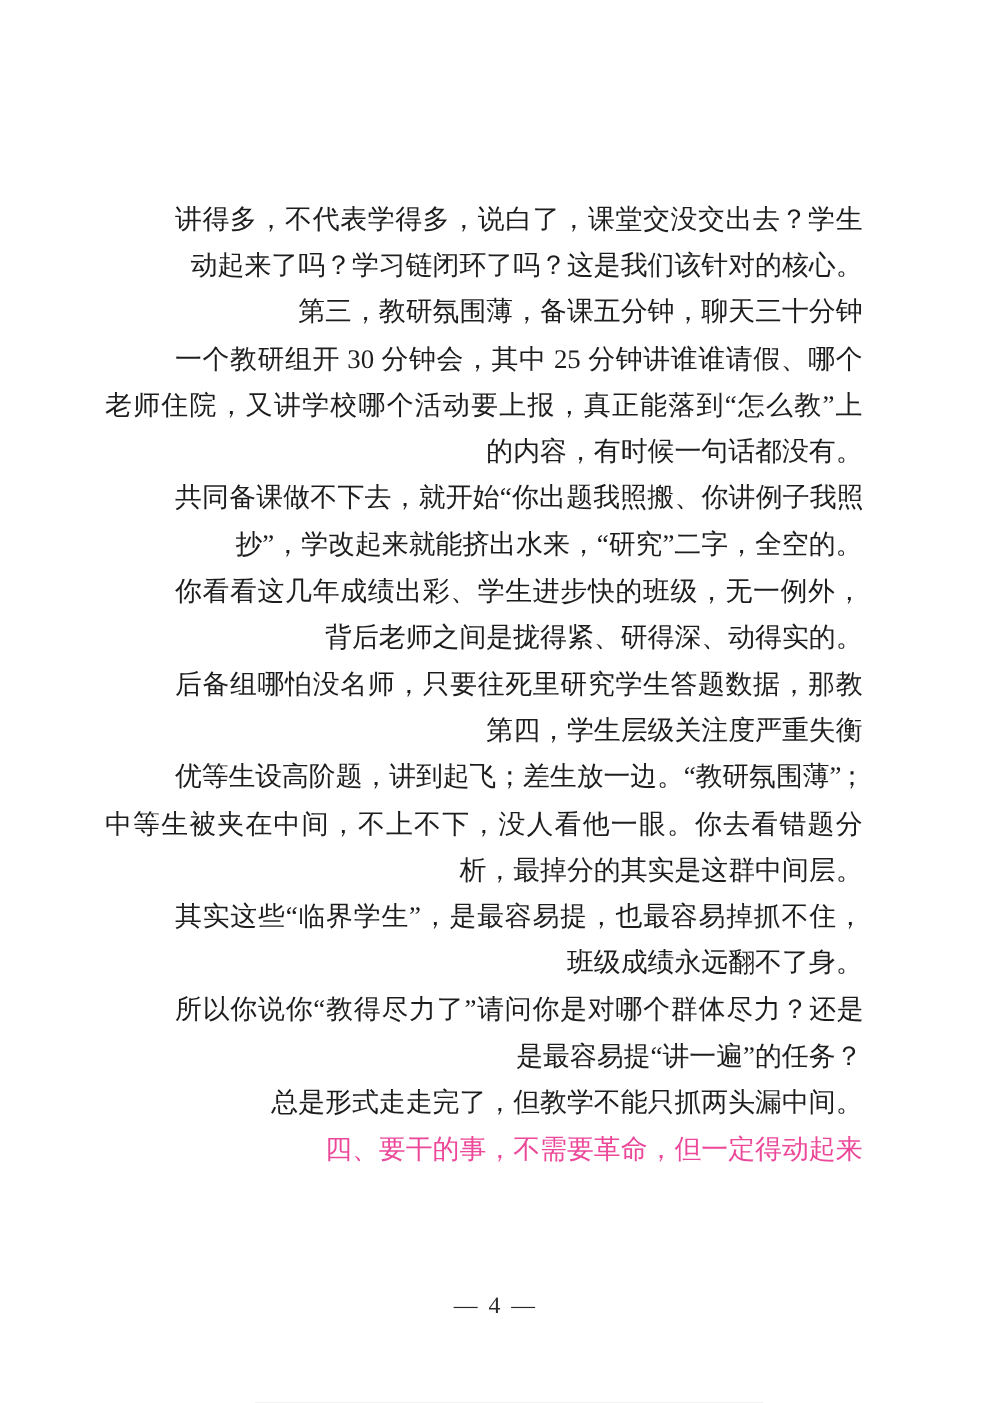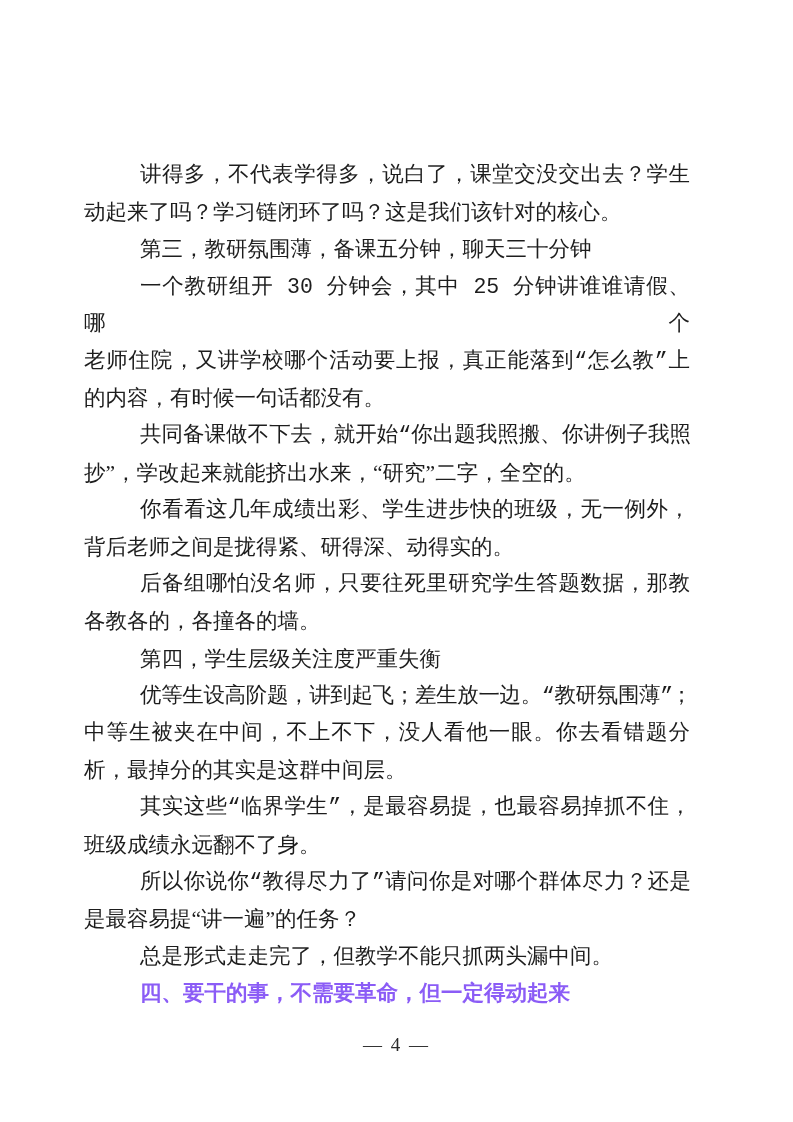--- a/index.html
+++ b/index.html
@@ -13,28 +13,28 @@
   }
   .text-block {
     position:absolute;
     left:84px; top:157px; width:606px;
   }
   .para { margin:0; padding:0; }
   .line {
     font-size:21.5px;
     line-height:37.2px;
     color:#1d1d1d;
-    text-align:left;
+    text-align:right;
     font-family:"Liberation Serif","DejaVu Serif",serif;
   }
   .line.indent { text-indent:56px; }
-  .line.just { text-align:justify; text-align-last:justify;font-family:Liberation Mono, monospace; }
+  .line.just { text-align:justify; text-align-last:justify; }
   .line.sq1 { letter-spacing:-1px; }
   .line.sq2 { letter-spacing:-2.3px; }
-  .para.bold .line { font-weight:700; color:#8b5cf6; }
+  .para.bold .line { font-weight:400; color:#ec4899; }
   .footer {
     position:absolute;
     left:0; top:1034px; width:100%;
     text-align:center;
   }
   .footer span {
     font-size:19px;
     color:#2a2a2a;
     letter-spacing:2px;
     font-family:"Liberation Serif","DejaVu Serif",serif;
@@ -60,21 +60,20 @@
       <div class="para">
         <div class="line indent just sq1">共同备课做不下去，就开始“你出题我照搬、你讲例子我照</div>
         <div class="line">抄”，学改起来就能挤出水来，“研究”二字，全空的。</div>
       </div>
       <div class="para">
         <div class="line indent just">你看看这几年成绩出彩、学生进步快的班级，无一例外，</div>
         <div class="line">背后老师之间是拢得紧、研得深、动得实的。</div>
       </div>
       <div class="para">
         <div class="line indent just">后备组哪怕没名师，只要往死里研究学生答题数据，那教</div>
-        <div class="line">各教各的，各撞各的墙。</div>
       </div>
       <div class="para">
         <div class="line indent">第四，学生层级关注度严重失衡</div>
       </div>
       <div class="para">
         <div class="line indent just sq2">优等生设高阶题，讲到起飞；差生放一边。“教研氛围薄”；</div>
         <div class="line just">中等生被夹在中间，不上不下，没人看他一眼。你去看错题分</div>
         <div class="line">析，最掉分的其实是这群中间层。</div>
       </div>
       <div class="para">

